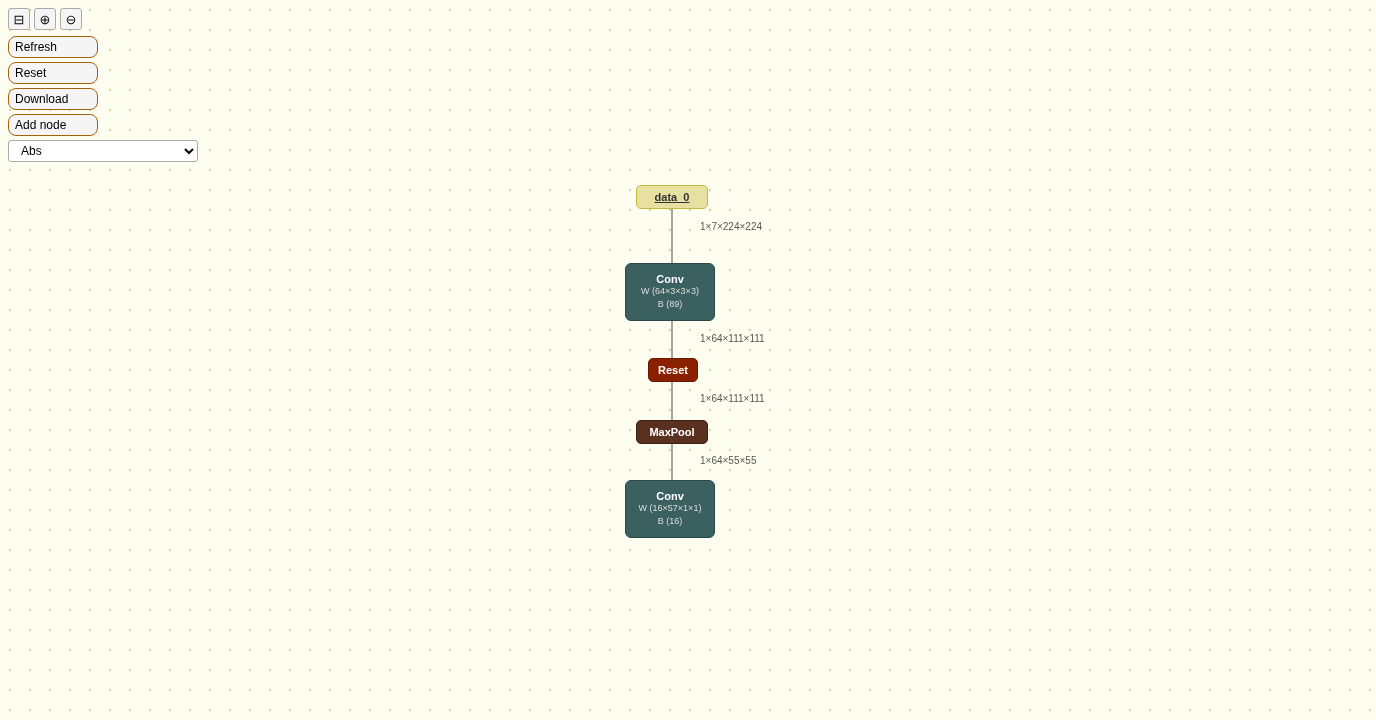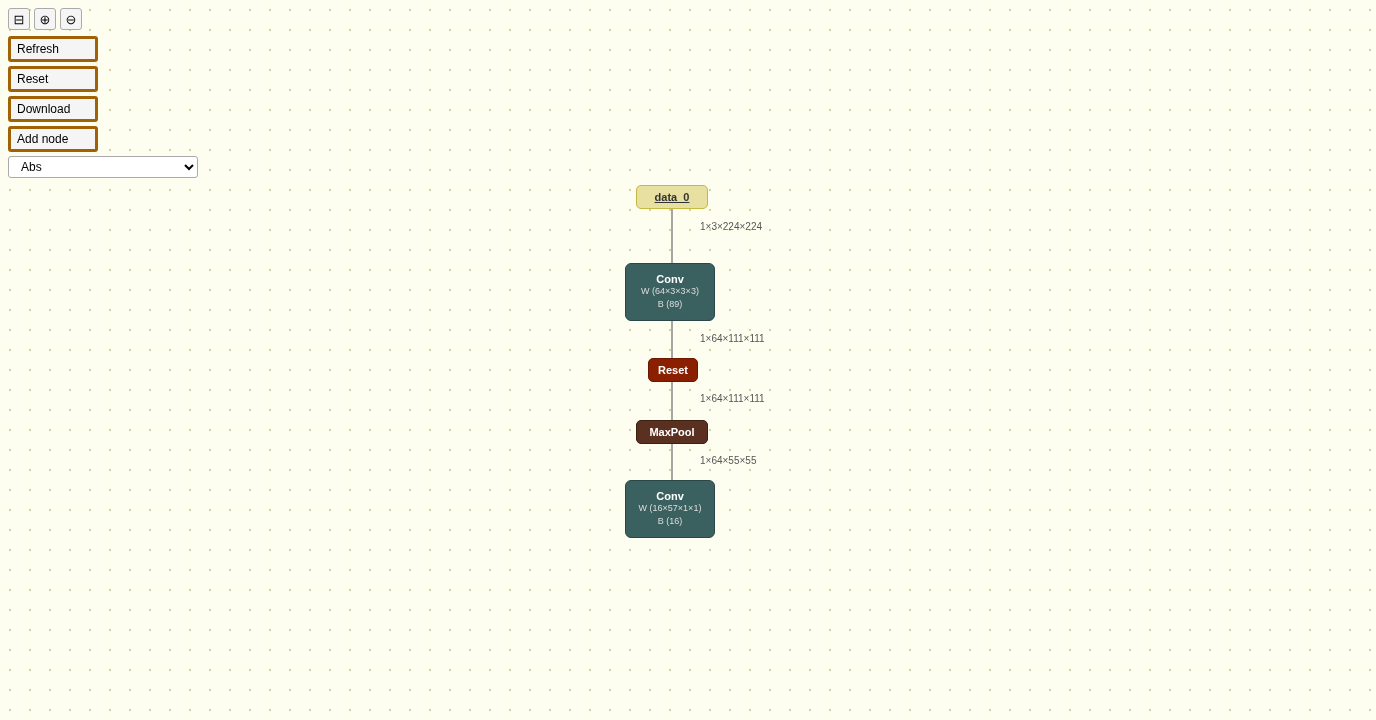--- a/index.html
+++ b/index.html
@@ -42,23 +42,23 @@
       cursor: pointer;
       display: flex;
       align-items: center;
       justify-content: center;
       font-size: 13px;
     }
 
     .toolbar-btn {
       width: 90px;
       padding: 3px 6px;
-      border: 3px solid #a16207;
+      border: 1px solid #a16207;
       background: #f5f5f5;
-      border-radius: 3px;
+      border-radius: 8px;
       cursor: pointer;
       text-align: left;
       font-size: 12px;
     }
 
     #node-type-select {
       width: 190px;
       padding: 2px 8px;
       border: 1px solid #aaa;
       border-radius: 3px;
@@ -215,21 +215,21 @@
 
     <line x1="672" y1="209" x2="672" y2="263" stroke="#888" stroke-width="1.5"></line>
 
     <line x1="672" y1="321" x2="672" y2="358" stroke="#888" stroke-width="1.5"></line>
 
     <line x1="672" y1="382" x2="672" y2="420" stroke="#888" stroke-width="1.5"></line>
 
     <line x1="672" y1="444" x2="672" y2="480" stroke="#888" stroke-width="1.5"></line>
   </svg>
 
-  <div class="edge-label" style="left:700px; top:221px;">1×3×224×224</div>
+  <div class="edge-label" style="left:700px; top:221px;">1×7×224×224</div>
   <div class="edge-label" style="left:700px; top:333px;">1×64×111×111</div>
   <div class="edge-label" style="left:700px; top:393px;">1×64×111×111</div>
   <div class="edge-label" style="left:700px; top:455px;">1×64×55×55</div>
 
   <div class="nn-node node-data">
     <span>data_0</span>
   </div>
 
   <div class="nn-node node-conv1">
     <span class="node-title">Conv</span>

